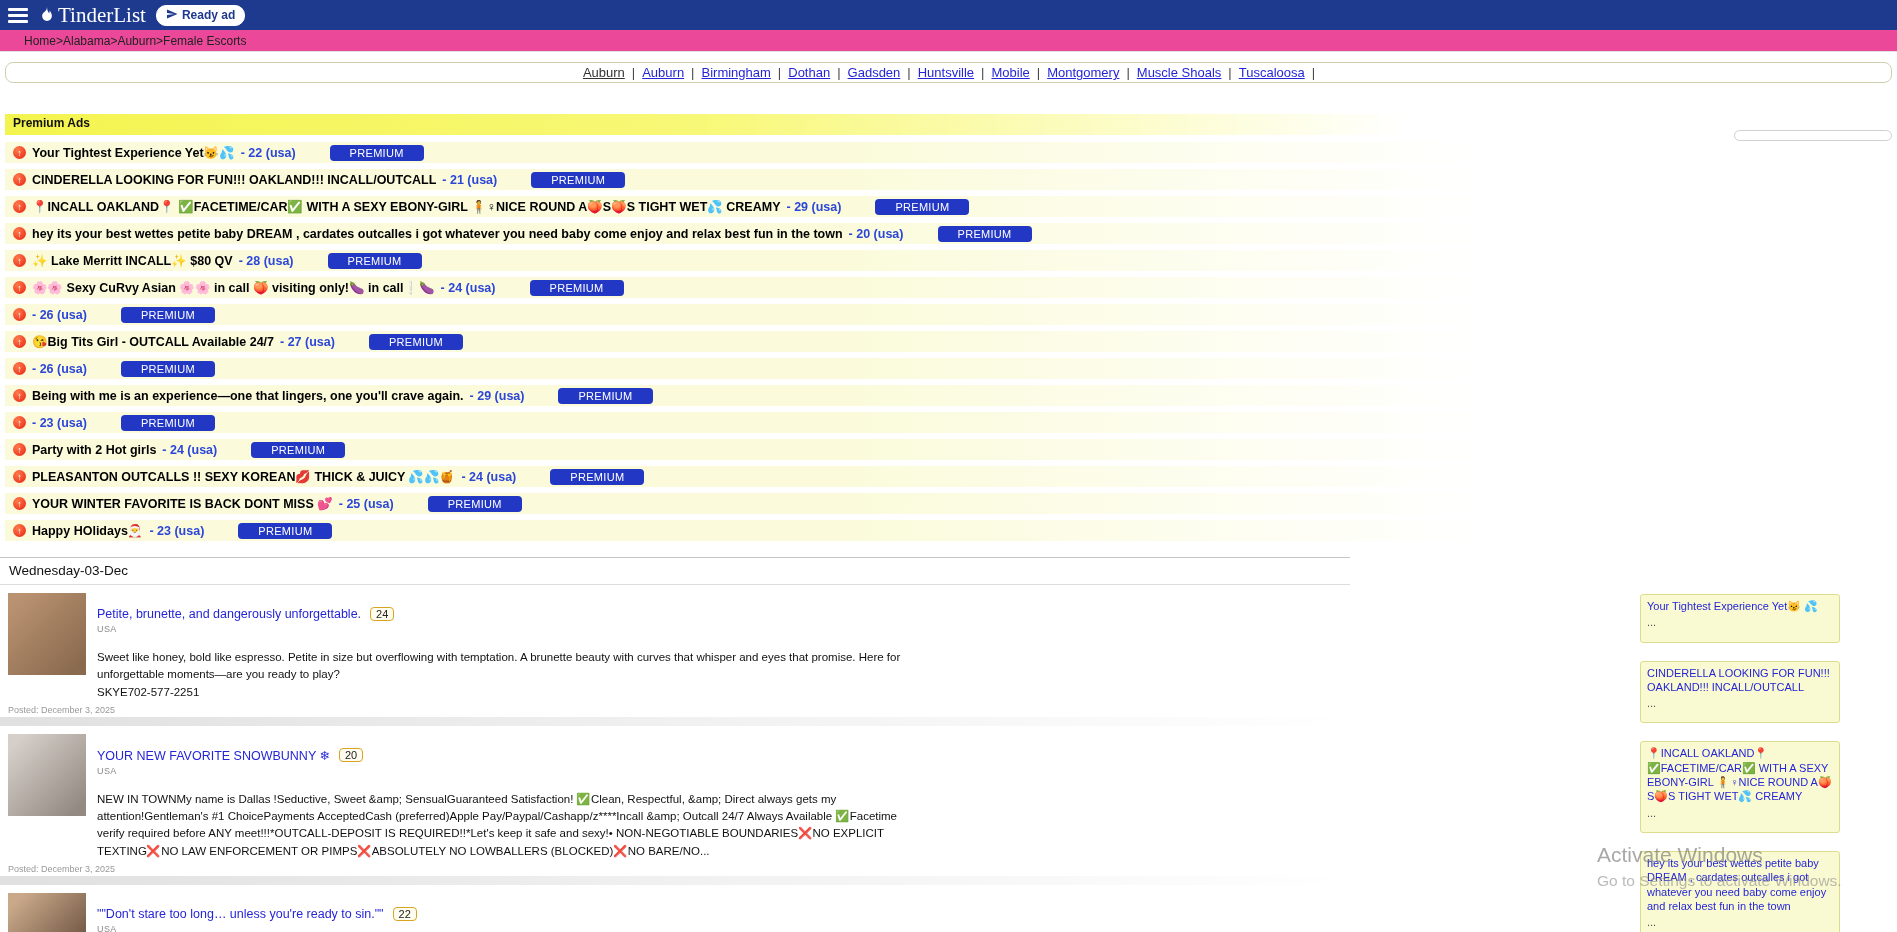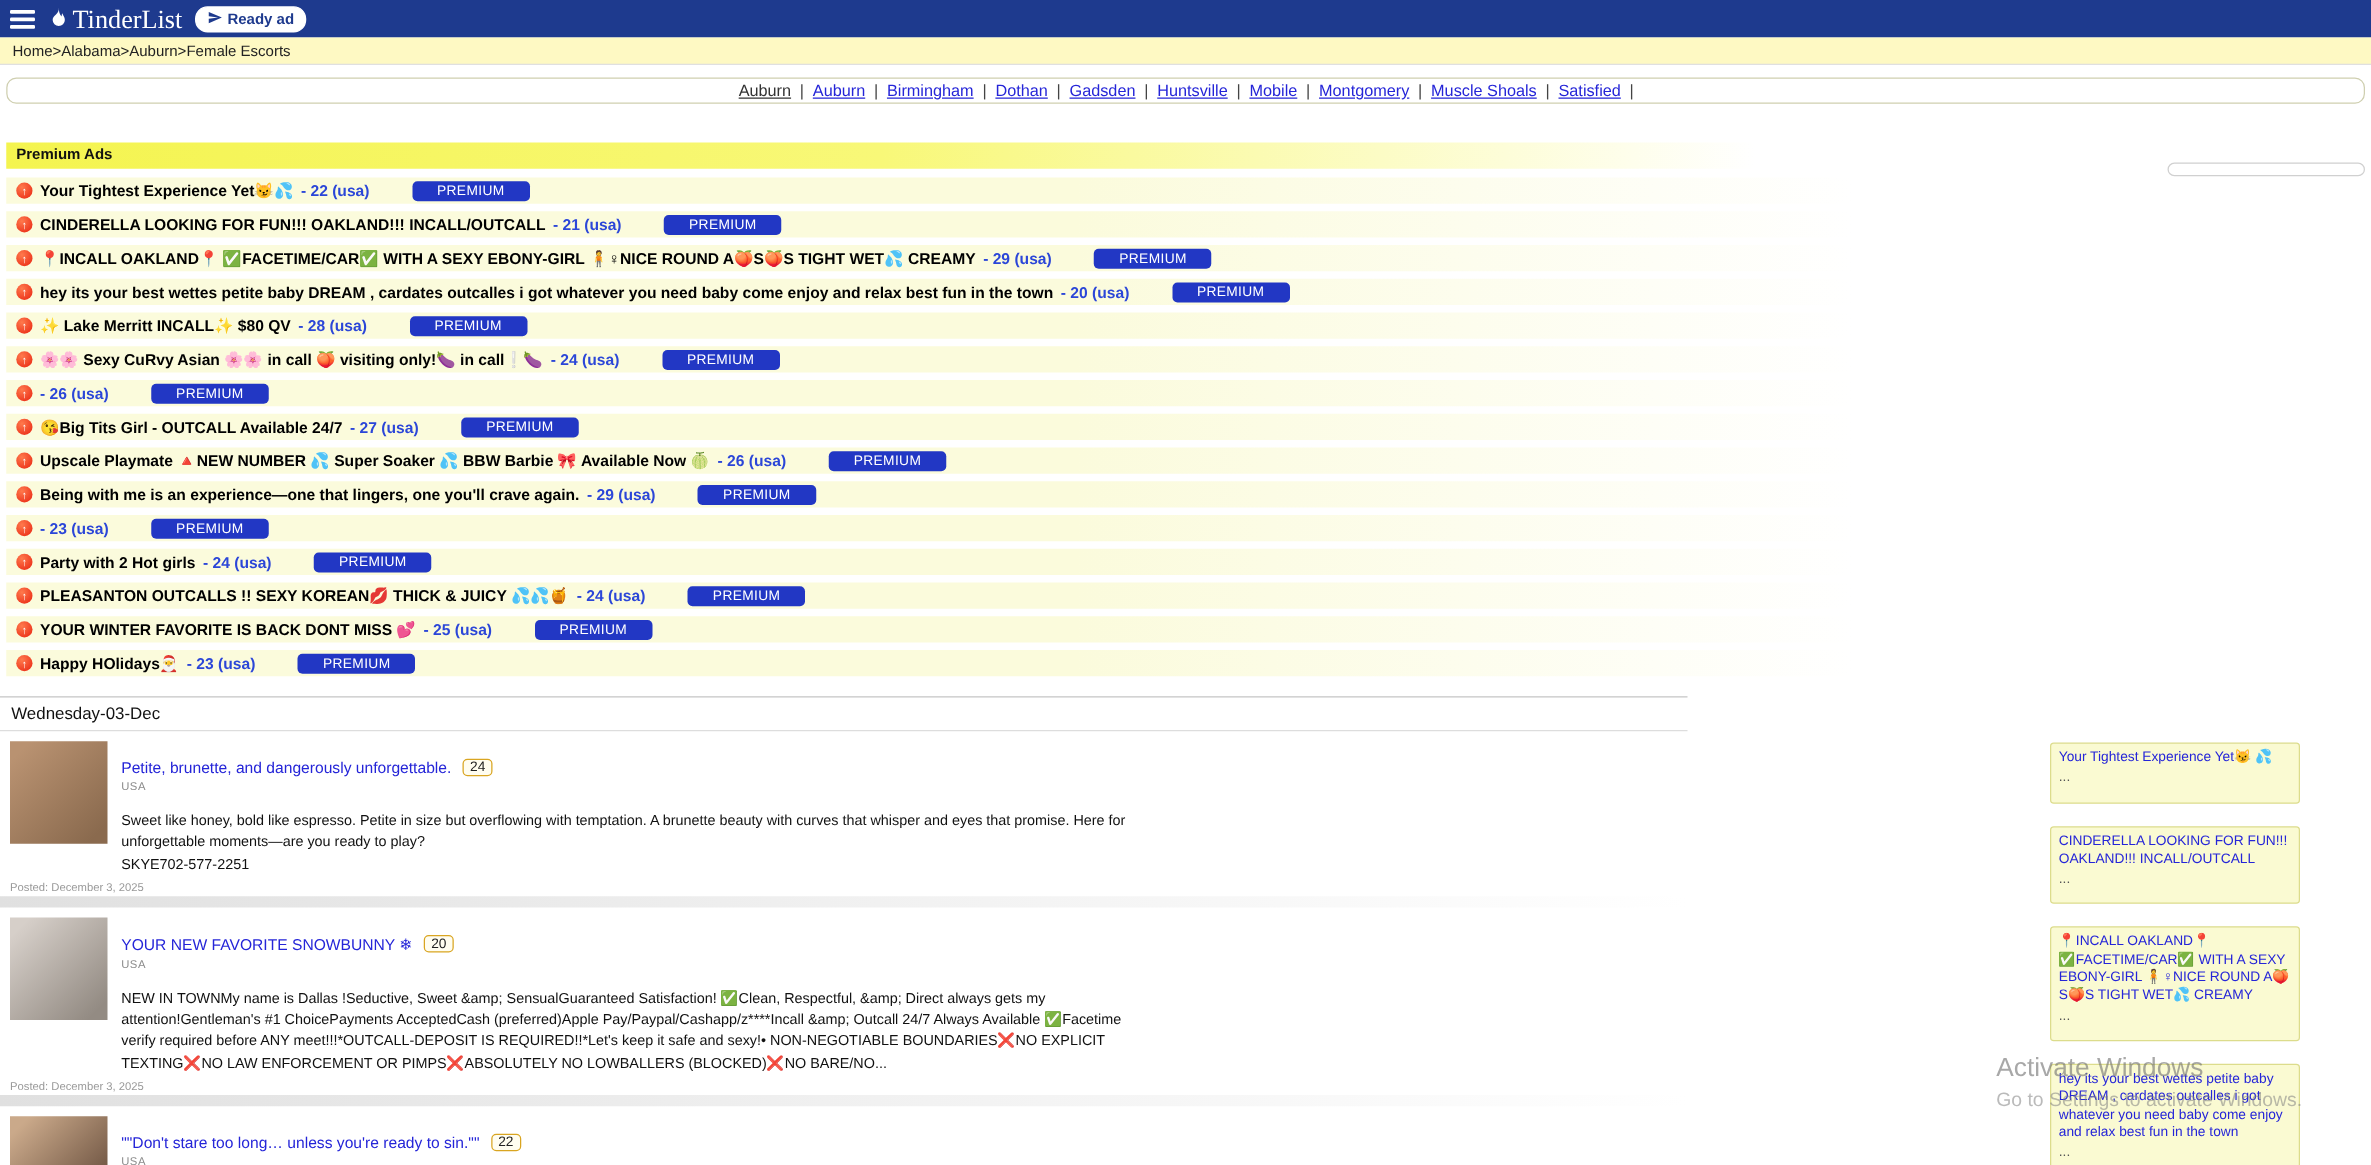--- a/index.html
+++ b/index.html
@@ -11,21 +11,21 @@
   .burger { width:20px; display:flex; flex-direction:column; gap:3px; cursor:pointer; }
   .burger i { display:block; height:3px; background:#fff; border-radius:1px; }
   .brand { display:flex; align-items:center; gap:2px; color:#fff;
            font-family:"Liberation Serif", serif; font-size:21px; }
   .brand svg { width:18px; height:18px; }
   .postad { background:#fff; color:#1e3a8e; border:1px solid #fff; border-radius:10px;
             font-size:12px; font-weight:bold; padding:2px 9px; display:flex; align-items:center; gap:4px; cursor:pointer; }
   .postad svg { width:12px; height:12px; }
 
   
-  .crumbbar { height:22px; background:#fef9c3; display:flex; align-items:center; padding:0 10px;
+  .crumbbar { height:22px; background:#ec4899; display:flex; align-items:center; padding:0 24px;
               font-size:12px; color:#222; border-bottom:1px solid #e0e0e0; }
 
   
   .citybox { margin:10px 5px 0 5px; height:21px; border:1px solid #cfcfb0; border-radius:8px;
              display:flex; align-items:center; justify-content:center; font-size:13px; background:#fff; }
   .city { color:#2525d8; margin:16px 4px; cursor:pointer;text-decoration:underline; }
   .city.current { color:#333; cursor:default; }
   .csep { color:#444; margin:0 3px; }
 
   
@@ -122,21 +122,21 @@
   <span class="city">Gadsden</span>
     <span class="csep">|</span>
   <span class="city">Huntsville</span>
     <span class="csep">|</span>
   <span class="city">Mobile</span>
     <span class="csep">|</span>
   <span class="city">Montgomery</span>
     <span class="csep">|</span>
   <span class="city">Muscle Shoals</span>
     <span class="csep">|</span>
-  <span class="city">Satisfied</span>
+  <span class="city">Tuscaloosa</span>
     <span class="csep">|</span>
 </div>
 
 <div class="miniwidget"></div>
 
 <div class="premium">
   <div class="phead">Premium Ads</div>
 
   <div class="prow">
       <span class="up">↑</span>
@@ -180,21 +180,20 @@
       <span class="pbadge">PREMIUM</span>
     </div>
   <div class="prow">
       <span class="up">↑</span>
       <span class="ptitle">😘Big Tits Girl - OUTCALL Available 24/7</span>
       <span class="page">- 27 (usa)</span>
       <span class="pbadge">PREMIUM</span>
     </div>
   <div class="prow">
       <span class="up">↑</span>
-      <span class="ptitle">Upscale Playmate 🔺NEW NUMBER 💦 Super Soaker 💦 BBW Barbie 🎀 Available Now 🍈</span>
       <span class="page">- 26 (usa)</span>
       <span class="pbadge">PREMIUM</span>
     </div>
   <div class="prow">
       <span class="up">↑</span>
       <span class="ptitle">Being with me is an experience—one that lingers, one you'll crave again.</span>
       <span class="page">- 29 (usa)</span>
       <span class="pbadge">PREMIUM</span>
     </div>
   <div class="prow">

